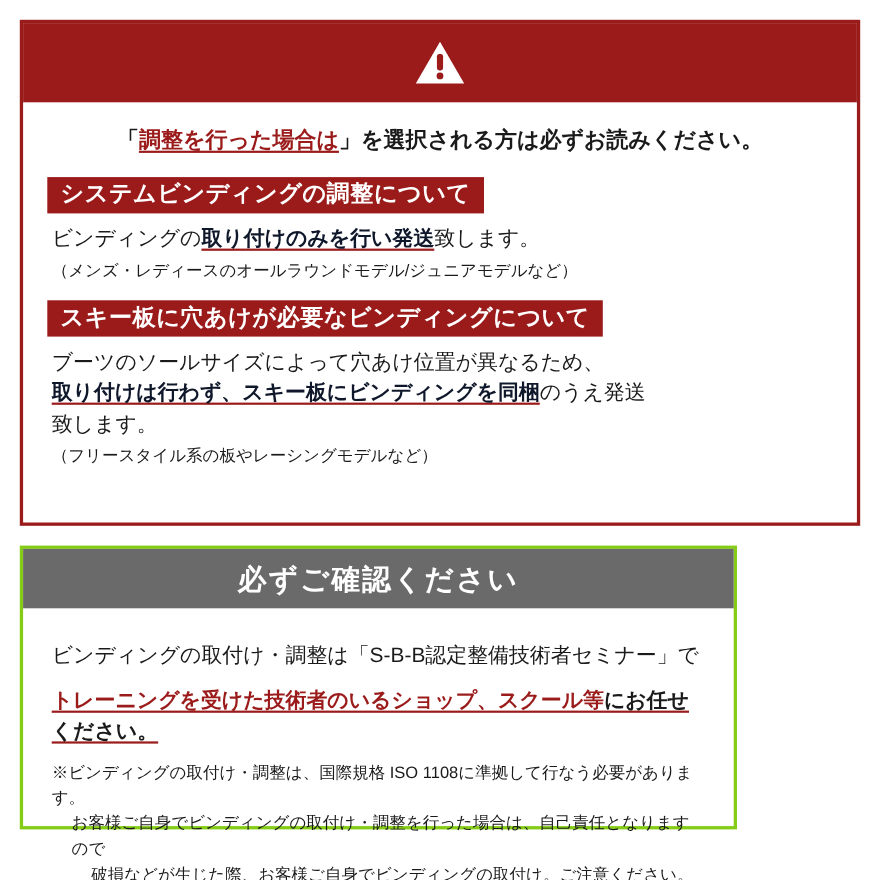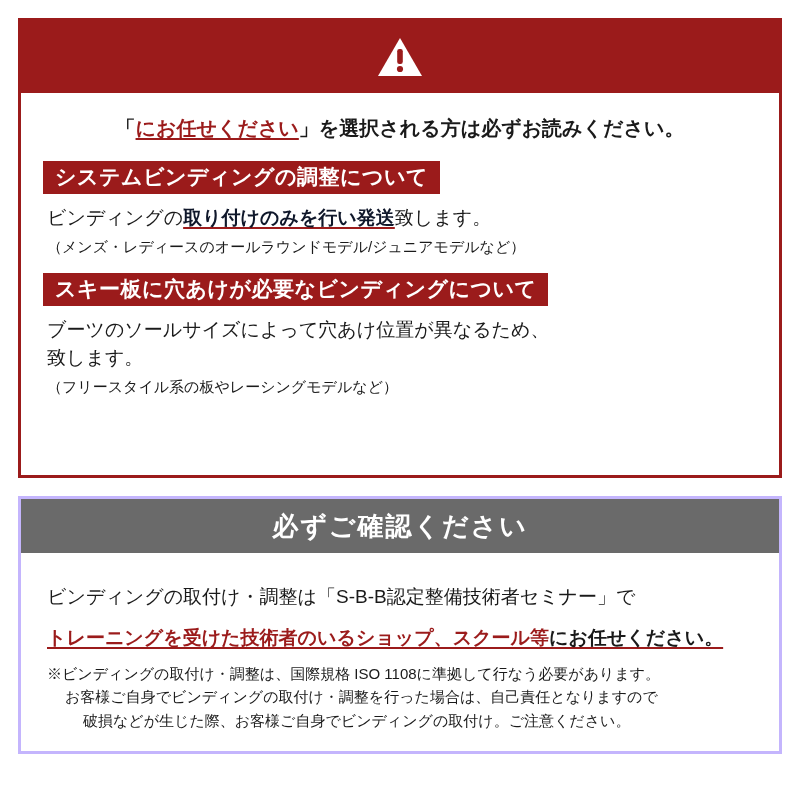--- a/index.html
+++ b/index.html
@@ -109,23 +109,23 @@
   .note {
     font-size: 15px;
     margin: 2px 0 12px 4px;
     line-height: 1.4;
   }
   .sec2 { margin-top: 10px; }
   .para-tight { margin-bottom: 1px; }
 
   
   .panel-confirm {
-    border: 3px solid #c4b5fd;
-    box-sizing: border-box;
-    width: 764px;
+    border: 3px solid #84cc16;
+    box-sizing: border-box;
+    width: 652px;
     height: 258px;
     margin-top: 18px;
     background: #ffffff;
   }
   .confirm-banner {
     background: #6a6a6a;
     height: 54px;
     display: flex;
     align-items: center;
     justify-content: center;
@@ -178,29 +178,30 @@
         <svg width="46" height="42" viewBox="0 0 46 42">
           <polygon points="23,2 45,40 1,40" fill="#ffffff"></polygon>
           <rect x="20.2" y="13" width="5.6" height="15" rx="2.2" fill="#9b1b1b"></rect>
           <circle cx="23" cy="33" r="3.1" fill="#9b1b1b"></circle>
         </svg>
       </span>
     </div>
 
     <div class="panel-body">
 
-      <div class="lead"><span>「</span><span class="ul-red">にお任せください</span><span>」を選択される方は必ずお読みください。</span></div>
+      <div class="lead"><span>「</span><span class="ul-red">調整を行った場合は</span><span>」を選択される方は必ずお読みください。</span></div>
 
       <div class="subhead">システムビンディングの調整について</div>
       <div class="para"><span>ビンディングの</span><span class="mark">取り付けのみを行い発送</span><span>致します。</span></div>
       <div class="note">（メンズ・レディースのオールラウンドモデル/ジュニアモデルなど）</div>
 
       <div class="sec2">
         <div class="subhead">スキー板に穴あけが必要なビンディングについて</div>
         <div class="para para-tight">ブーツのソールサイズによって穴あけ位置が異なるため、</div>
+        <div class="para para-tight"><span class="mark">取り付けは行わず、スキー板にビンディングを同梱</span><span>のうえ発送</span></div>
         <div class="para">致します。</div>
         <div class="note">（フリースタイル系の板やレーシングモデルなど）</div>
       </div>
 
     </div>
   </div>
 
   <div class="panel-confirm">
     <div class="confirm-banner">
       <span class="confirm-title">必ずご確認ください</span>

